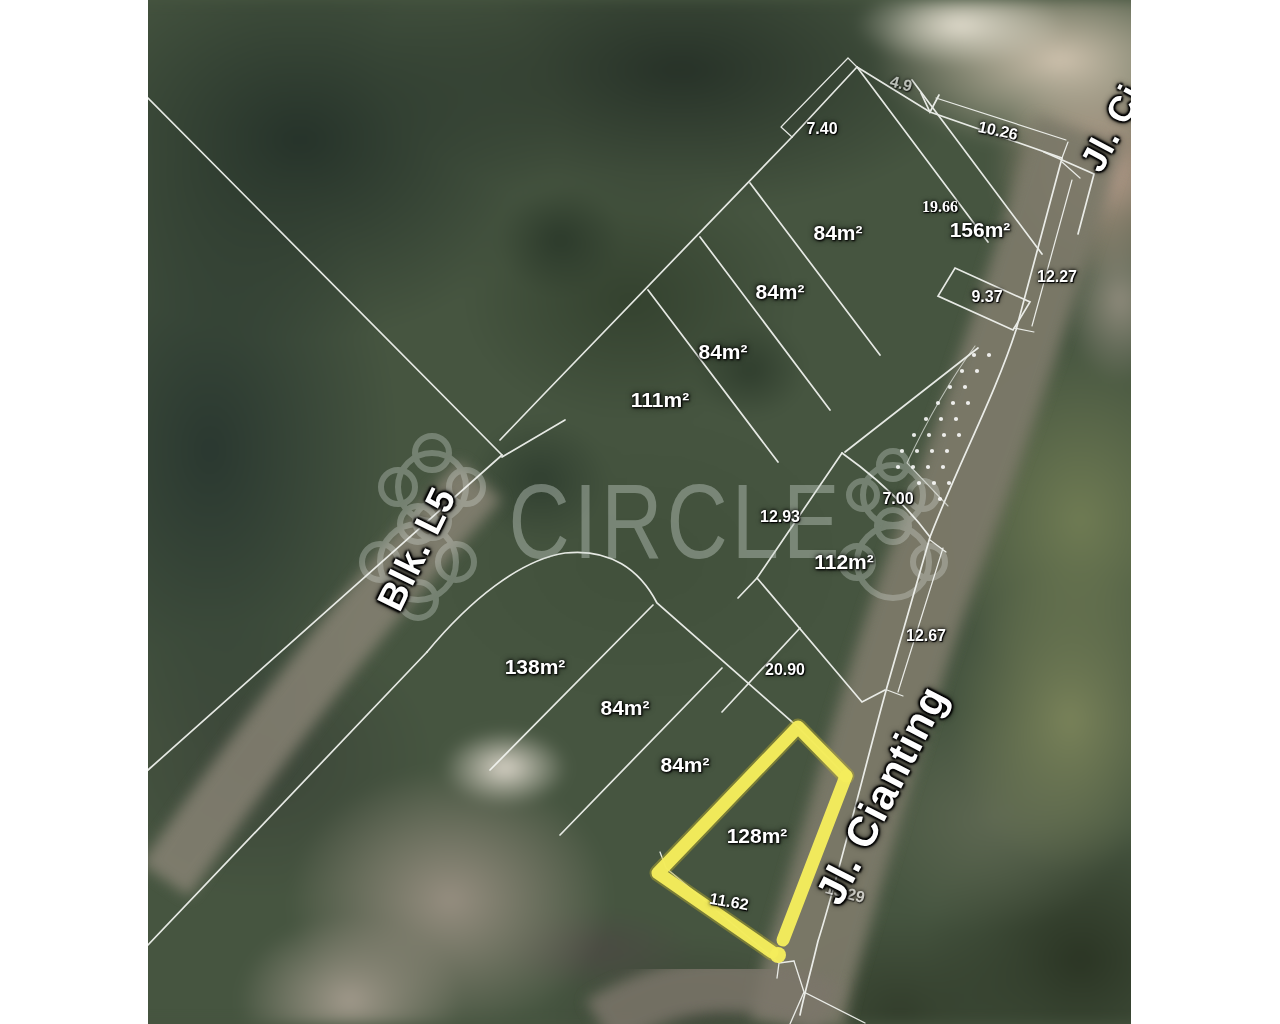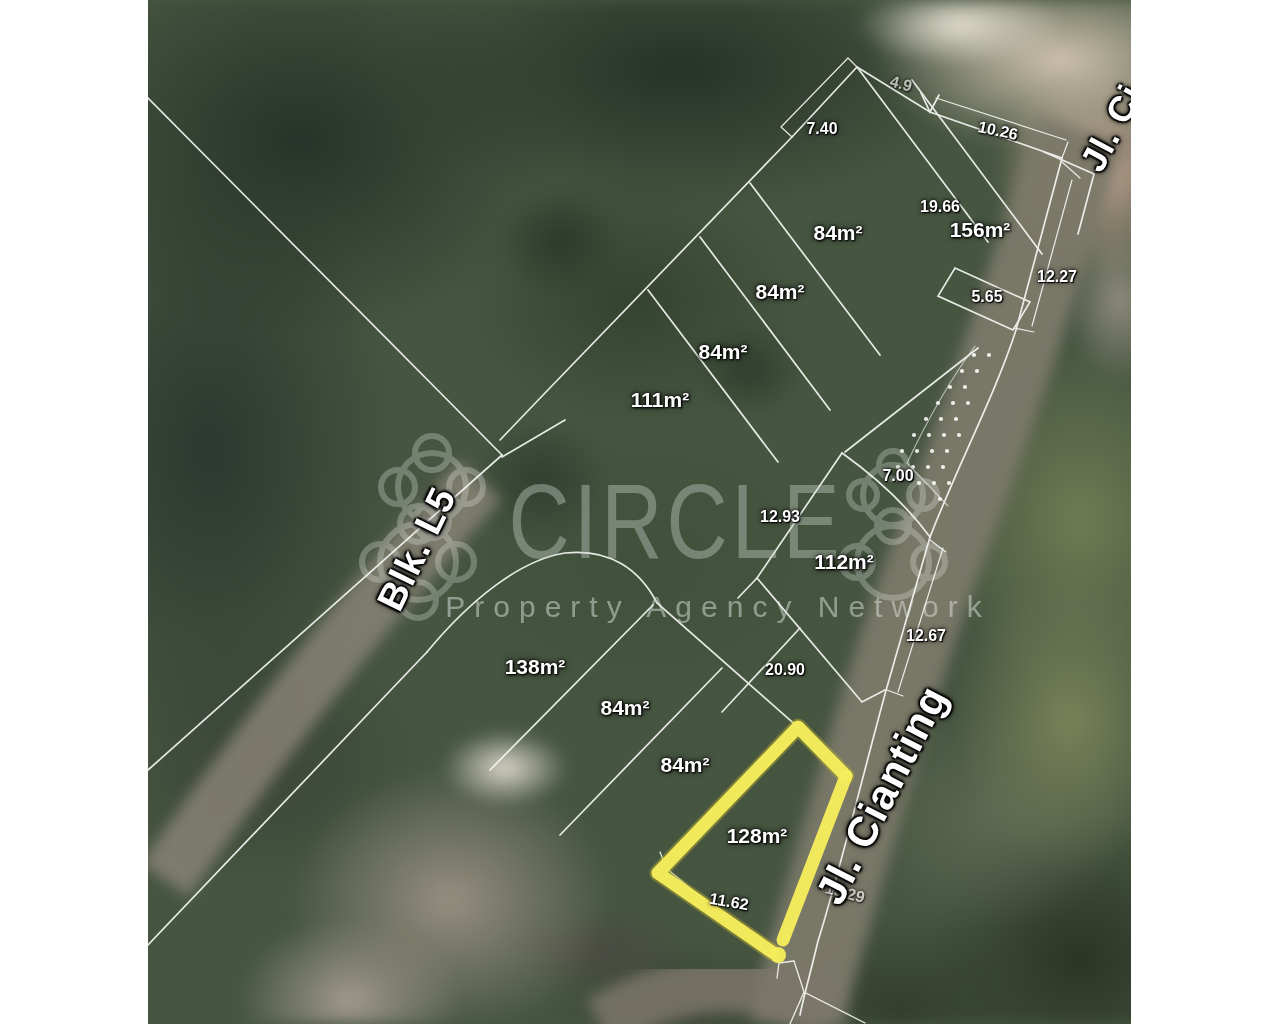--- a/index.html
+++ b/index.html
@@ -162,44 +162,43 @@
       <g>
         <path d="M846,776 L798,727 L658,873 L772,952" stroke="#b7ad2e" stroke-width="17" fill="none" stroke-linecap="round" stroke-linejoin="round" opacity="0.45"></path>
         <path d="M846,776 L798,727 L658,873 L772,952" stroke="#f4ec5c" stroke-width="13" fill="none" stroke-linecap="round" stroke-linejoin="round" opacity="0.97"></path>
         <path d="M846,776 L783,940" stroke="#f4ec5c" stroke-width="13" fill="none" stroke-linecap="round" opacity="0.97"></path>
         <circle cx="778" cy="955" r="8" fill="#f4ec5c" opacity="0.97"></circle>
       </g>
     </svg>
 
     <div class="layer">
       <div class="wm wm-brand">CIRCLE</div>
-      <div class="wm wm-subtitle">Property Agency Network</div>
     </div>
 
     <div class="layer labels">
       <div>
           <span class="area-label" style="left: 838px; top: 233px; transform: translate(-50%, -50%) rotate(0deg);">84m²</span>
           <span class="area-label" style="left: 980px; top: 230px; transform: translate(-50%, -50%) rotate(0deg);">156m²</span>
           <span class="area-label" style="left: 780px; top: 292px; transform: translate(-50%, -50%) rotate(0deg);">84m²</span>
           <span class="area-label" style="left: 723px; top: 352px; transform: translate(-50%, -50%) rotate(0deg);">84m²</span>
           <span class="area-label" style="left: 660px; top: 400px; transform: translate(-50%, -50%) rotate(0deg);">111m²</span>
           <span class="area-label" style="left: 844px; top: 562px; transform: translate(-50%, -50%) rotate(0deg);">112m²</span>
           <span class="area-label" style="left: 535px; top: 637px; transform: translate(-50%, -50%) rotate(0deg); margin-top: 30px;">138m²</span>
           <span class="area-label" style="left: 625px; top: 708px; transform: translate(-50%, -50%) rotate(0deg);">84m²</span>
           <span class="area-label" style="left: 685px; top: 765px; transform: translate(-50%, -50%) rotate(0deg);">84m²</span>
           <span class="area-label" style="left: 757px; top: 836px; transform: translate(-50%, -50%) rotate(0deg); text-align: center;">128m²</span>
         </div>
       <div>
           <span class="dim-label" style="left: 822px; top: 102px; transform: translate(-50%, -50%) rotate(0deg); margin-top: 27px;">7.40</span>
           <span class="dim-label faded" style="left: 901px; top: 84px; transform: translate(-50%, -50%) rotate(15deg);">4.9</span>
           <span class="dim-label" style="left: 998px; top: 131px; transform: translate(-50%, -50%) rotate(12deg);">10.26</span>
-          <span class="dim-label" style="left: 940px; top: 207px; transform: translate(-50%, -50%) rotate(0deg);">19.66</span>
+          <span class="dim-label" style="left: 940px; top: 207px; transform: translate(-50%, -50%) rotate(0deg); font-family: Liberation Serif, serif;">19.66</span>
           <span class="dim-label" style="left: 1057px; top: 277px; transform: translate(-50%, -50%) rotate(0deg);">12.27</span>
-          <span class="dim-label" style="left: 987px; top: 297px; transform: translate(-50%, -50%) rotate(0deg);">5.65</span>
-          <span class="dim-label" style="left: 898px; top: 476px; transform: translate(-50%, -50%) rotate(0deg);">7.00</span>
+          <span class="dim-label" style="left: 987px; top: 297px; transform: translate(-50%, -50%) rotate(0deg);">9.37</span>
+          <span class="dim-label" style="left: 898px; top: 499px; transform: translate(-50%, -50%) rotate(0deg);">7.00</span>
           <span class="dim-label" style="left: 780px; top: 517px; transform: translate(-50%, -50%) rotate(0deg);">12.93</span>
           <span class="dim-label" style="left: 926px; top: 636px; transform: translate(-50%, -50%) rotate(0deg);">12.67</span>
           <span class="dim-label" style="left: 785px; top: 670px; transform: translate(-50%, -50%) rotate(0deg);">20.90</span>
           <span class="dim-label" style="left: 729px; top: 902px; transform: translate(-50%, -50%) rotate(10deg);">11.62</span>
           <span class="dim-label faded" style="left: 845px; top: 893px; transform: translate(-50%, -50%) rotate(15deg);">15.29</span>
         </div>
       <div>
           <span class="street-label" style="left: 882px; top: 795px; transform: translate(-50%, -50%) rotate(-63deg); font-size: 42px;">Jl. Cianting</span>
           <span class="street-label" style="left: 417px; top: 549px; transform: translate(-50%, -50%) rotate(-64deg); font-size: 38px;">Blk. L5</span>
           <span class="street-label" style="left: 1112px; top: 128px; transform: translate(-50%, -50%) rotate(-62deg); font-size: 36px;">Jl. Ci</span>

